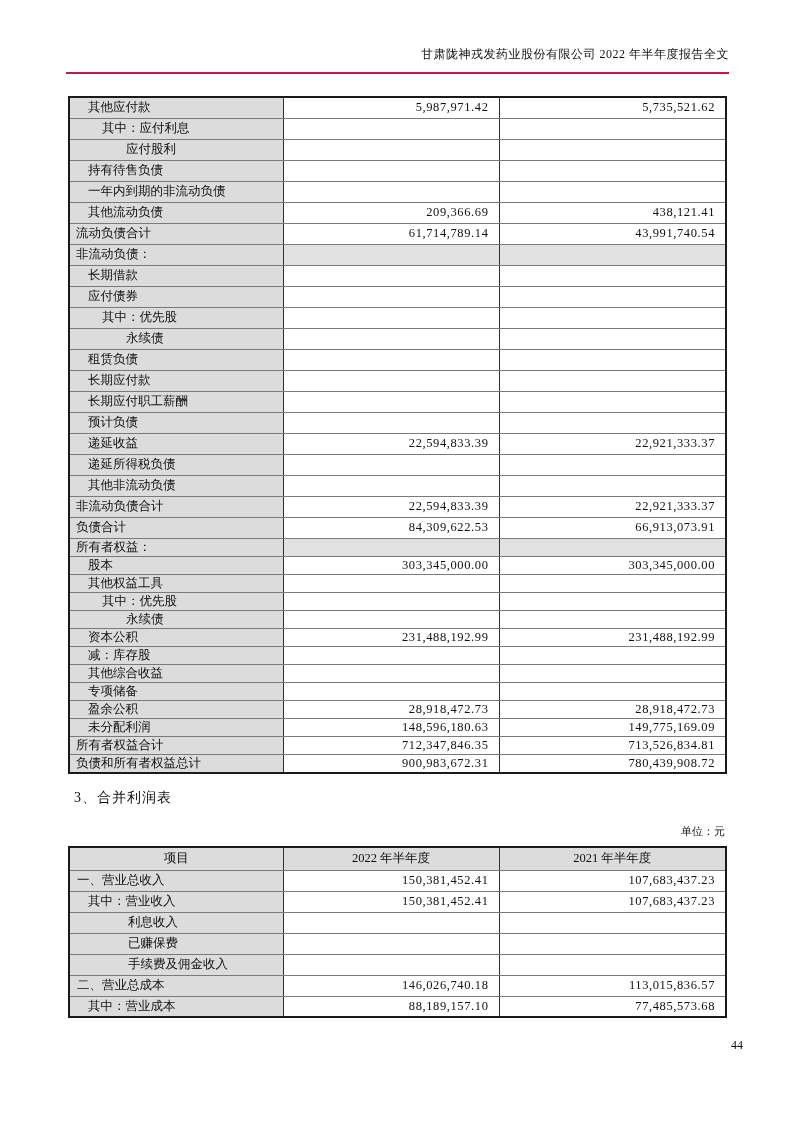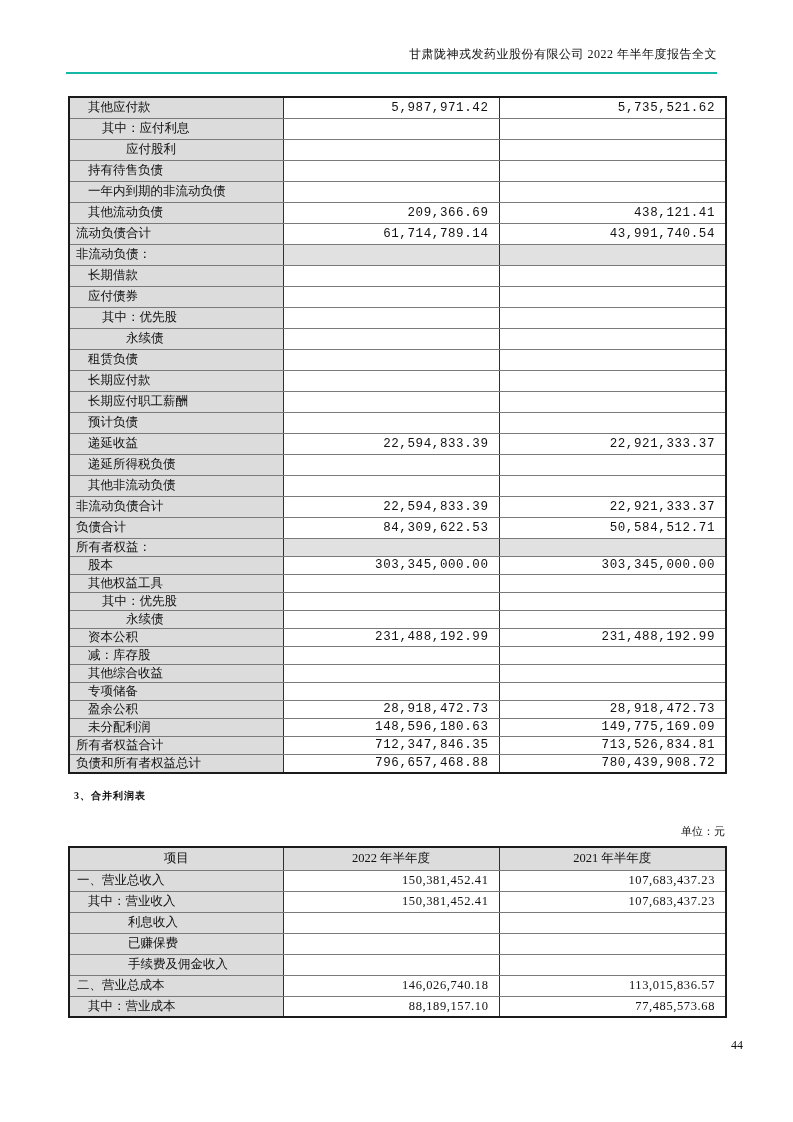--- a/index.html
+++ b/index.html
@@ -8,36 +8,36 @@
     position:relative;
     width:793px; height:1122px;
     background:#ffffff;
     margin:0 auto;
     font-family:"Liberation Serif","DejaVu Serif",serif;
     color:#111;
     overflow:hidden;
   }
   
   .header {
-    position:absolute; left:66px; right:76px; top:46px;
+    position:absolute; left:66px; right:64px; top:46px;
     text-align:right;
     font-size:12px;
     letter-spacing:0.5px;
     padding-bottom:9px;
-    border-bottom:2px solid #14b8a6;
+    border-bottom:2px solid #be185d;
   }
   
   table {
     border-collapse:collapse;
     table-layout:fixed;
     position:absolute;
     width:657px;
     left:68px;
   }
-  table.t1 { top:96px;font-family:Liberation Mono, monospace; }
+  table.t1 { top:96px; }
   table.t2 { top:846px; }
   td, th {
     border-top:1px solid #7a7a7a;
     border-bottom:1px solid #7a7a7a;
     border-left:1px solid #2f2f2f;
     border-right:1px solid #2f2f2f;
     font-size:12.5px;
     font-weight:normal;
     vertical-align:middle;
     overflow:hidden;
@@ -56,21 +56,21 @@
   .t1 .ind0 { padding-left:6px; }
   .t1 .ind1 { padding-left:18px; }
   .t1 .ind2 { padding-left:32px; }
   .t1 .ind3 { padding-left:56px; }
   .t2 .ind0 { padding-left:7px; }
   .t2 .ind1 { padding-left:18px; }
   .t2 .ind2 { padding-left:58px; }
   
   .section-title {
     position:absolute; left:74px; top:789px;
-    font-size:10px; font-weight:bold;
+    font-size:14px; font-weight:normal;
     letter-spacing:1px;
   }
   .unit-label {
     position:absolute; right:68px; top:824px;
     font-size:11px;
   }
   .page-number {
     position:absolute; right:50px; top:1038px;
     font-size:12px;
   }
@@ -187,21 +187,21 @@
           <td class="val"></td>
         </tr>
         <tr class="r-t">
           <td class="lab ind0">非流动负债合计</td>
           <td class="val">22,594,833.39</td>
           <td class="val">22,921,333.37</td>
         </tr>
         <tr class="r-t">
           <td class="lab ind0">负债合计</td>
           <td class="val">84,309,622.53</td>
-          <td class="val">50,584,512.71</td>
+          <td class="val">66,913,073.91</td>
         </tr>
         <tr class="r-s section">
           <td class="lab ind0">所有者权益：</td>
           <td class="val"></td>
           <td class="val"></td>
         </tr>
         <tr class="r-s">
           <td class="lab ind1">股本</td>
           <td class="val">303,345,000.00</td>
           <td class="val">303,345,000.00</td>
@@ -251,21 +251,21 @@
           <td class="val">148,596,180.63</td>
           <td class="val">149,775,169.09</td>
         </tr>
         <tr class="r-s">
           <td class="lab ind0">所有者权益合计</td>
           <td class="val">712,347,846.35</td>
           <td class="val">713,526,834.81</td>
         </tr>
         <tr class="r-s">
           <td class="lab ind0">负债和所有者权益总计</td>
-          <td class="val">796,657,468.88</td>
+          <td class="val">900,983,672.31</td>
           <td class="val">780,439,908.72</td>
         </tr>
       </tbody>
   </table>
 
   <div class="section-title">3、合并利润表</div>
 
   <div class="unit-label">单位：元</div>
 
   <table class="t2">

